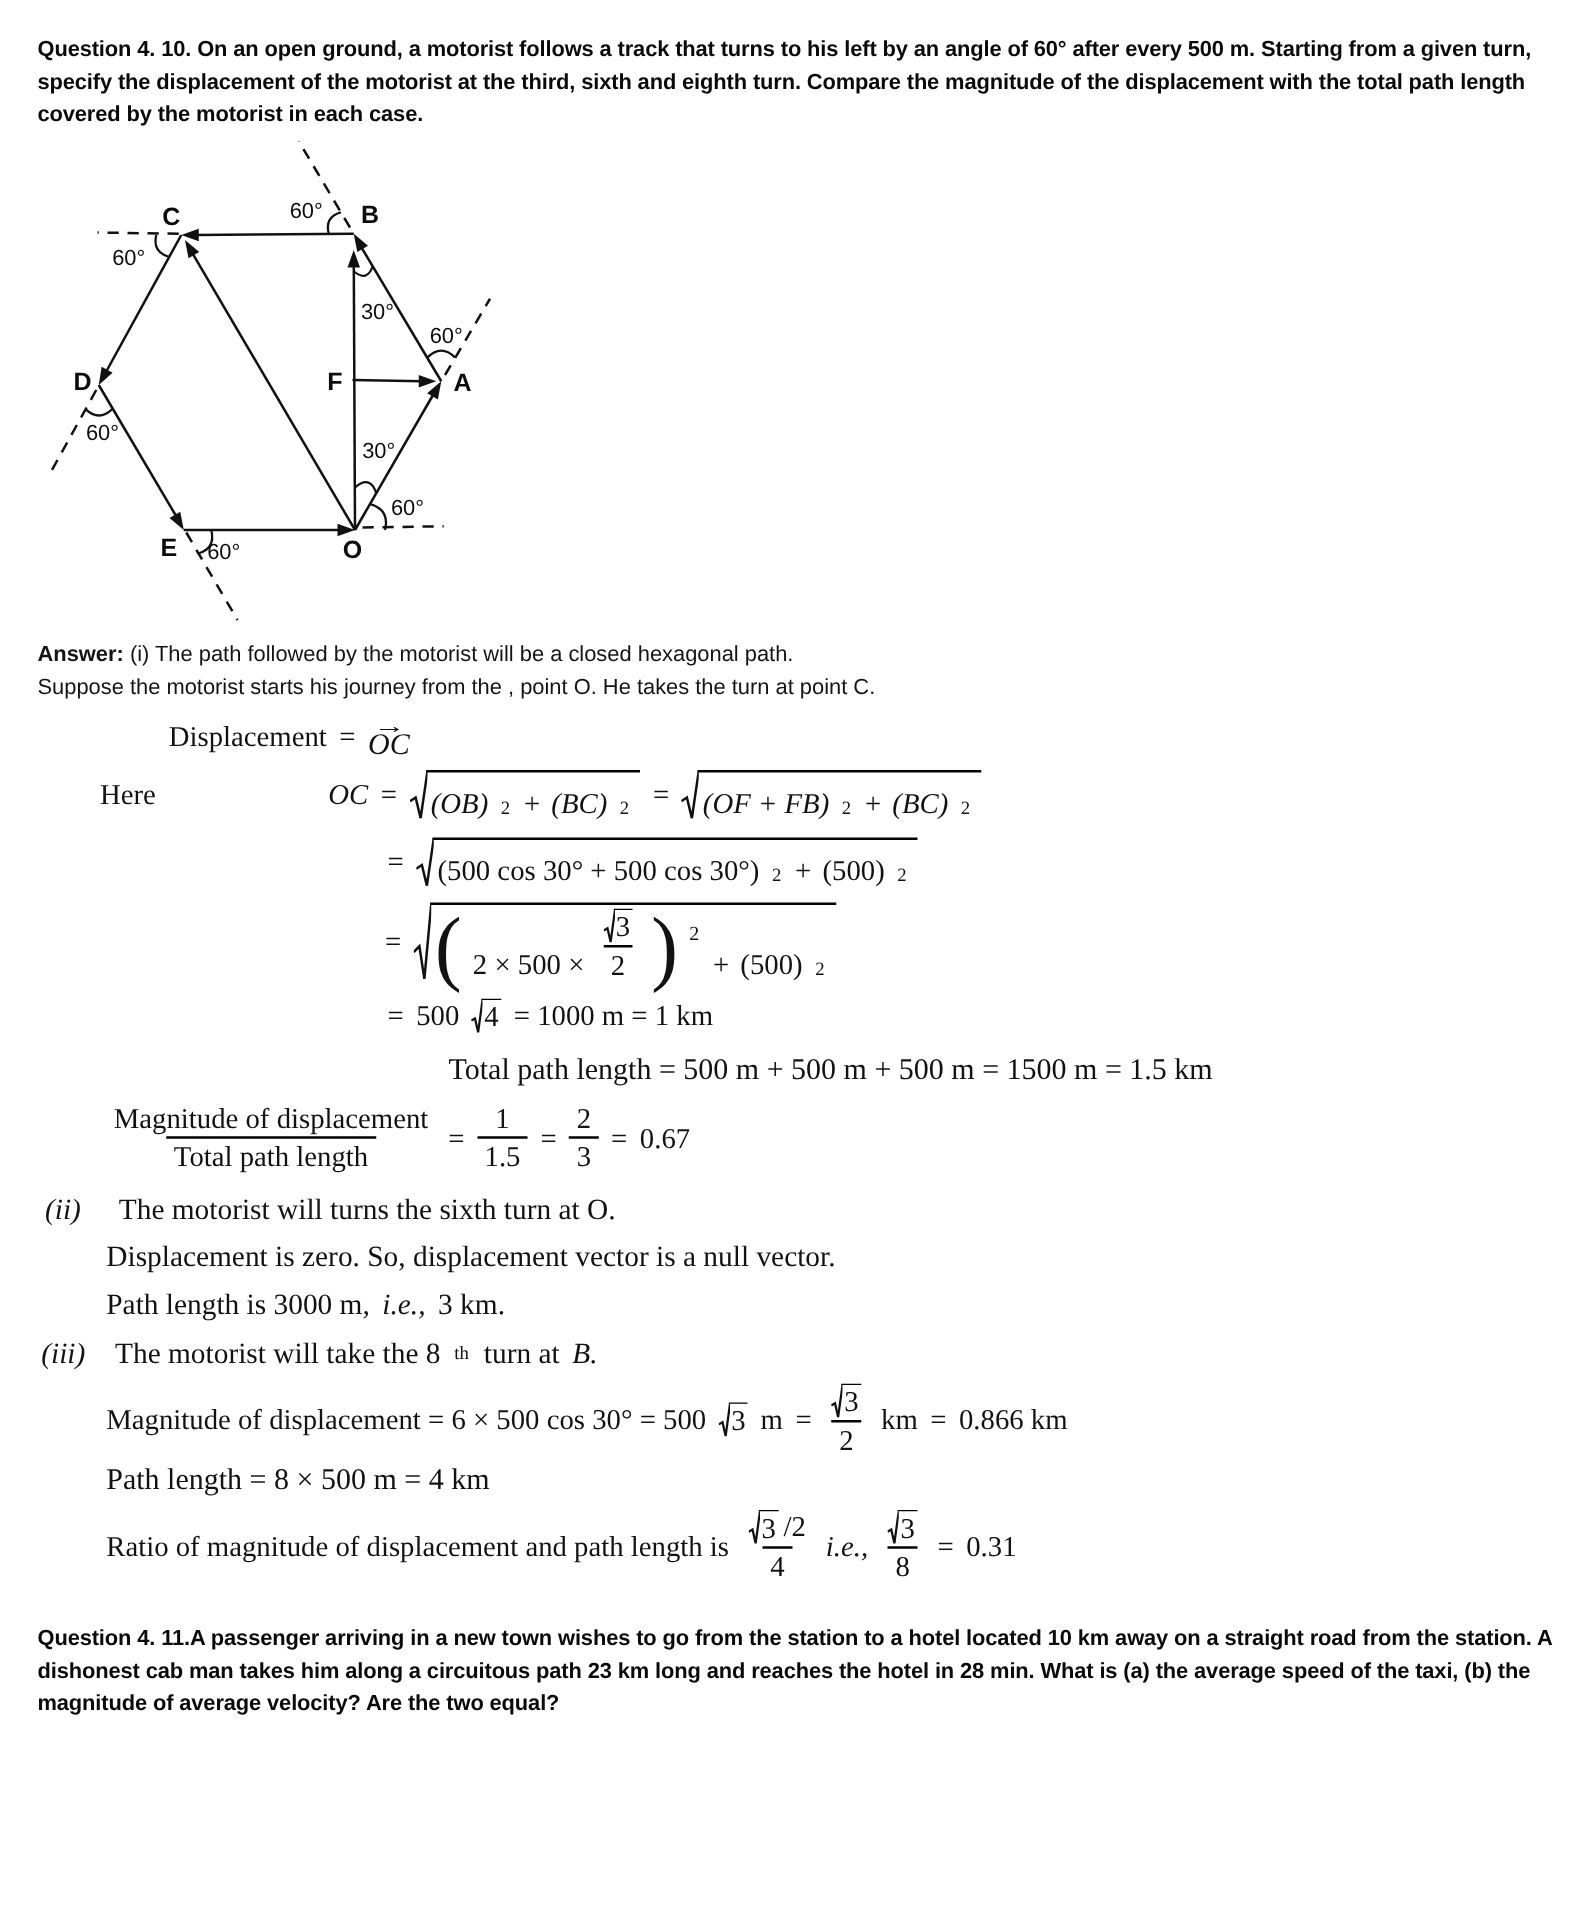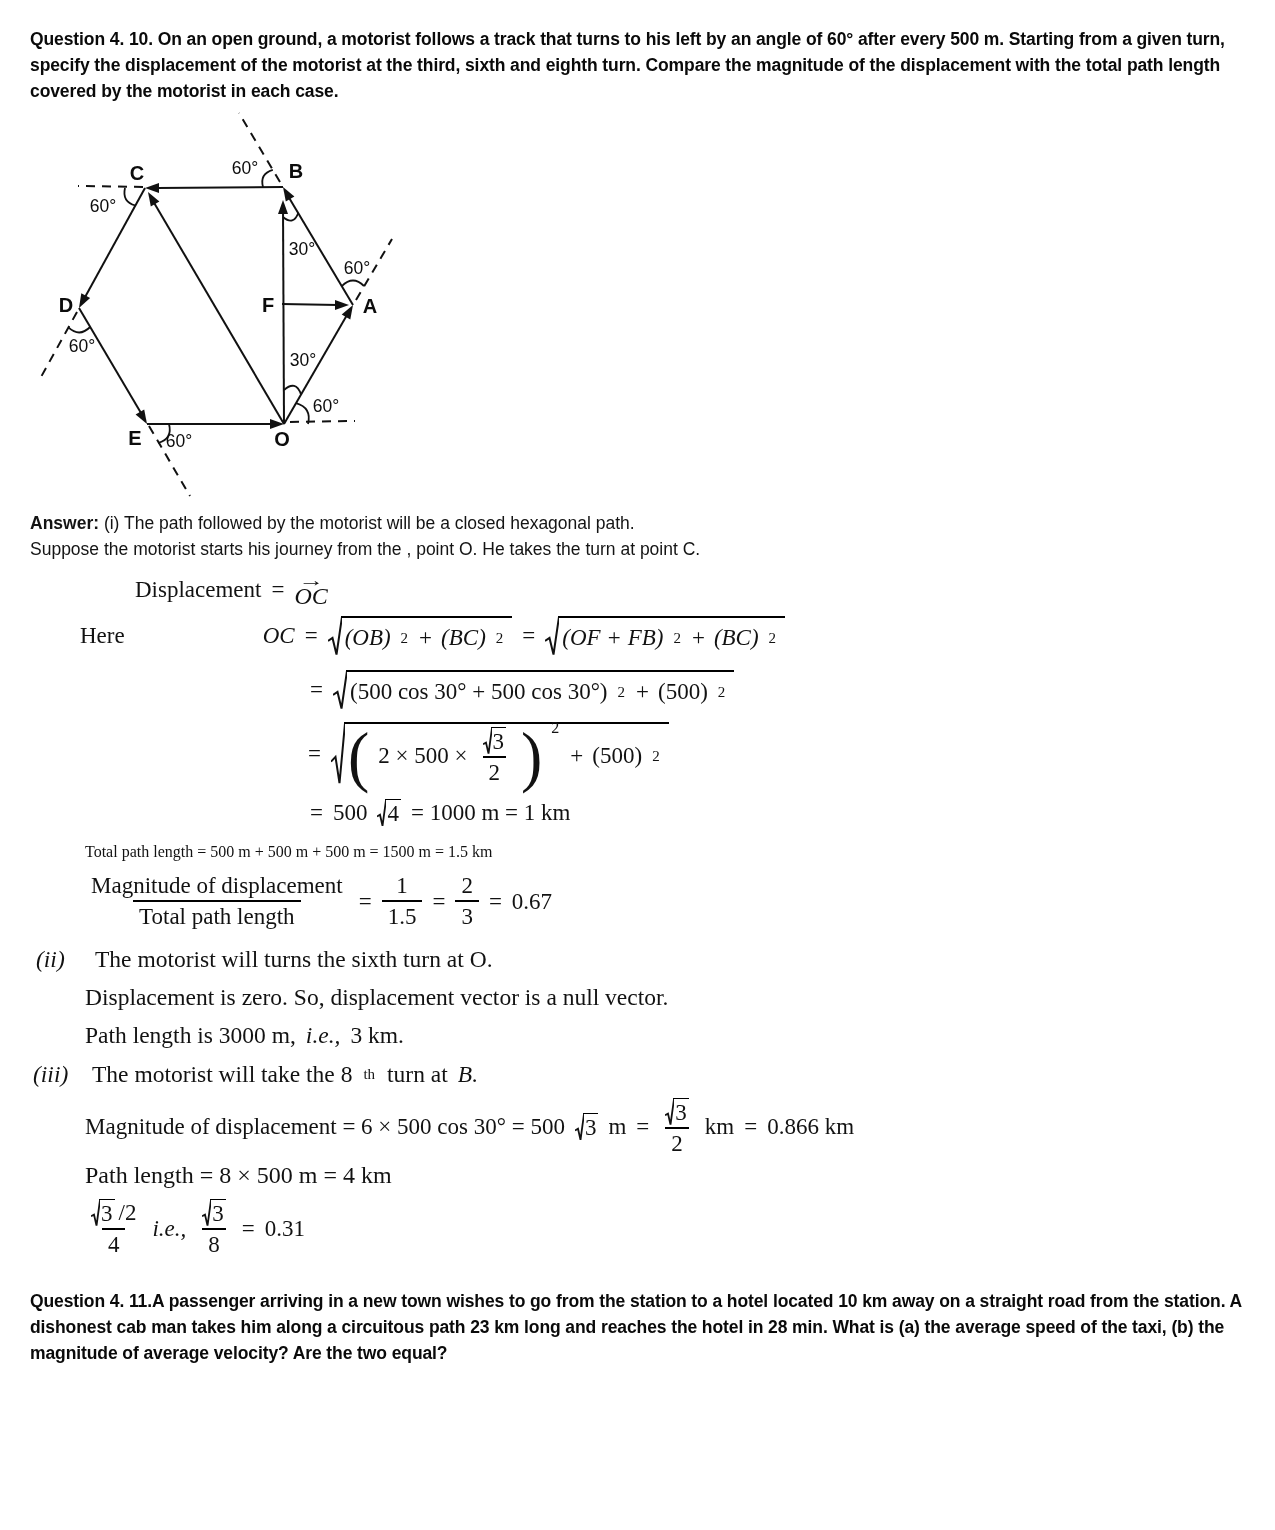--- a/index.html
+++ b/index.html
@@ -19,39 +19,39 @@
   
   .math{font-family:"Liberation Serif",serif;font-size:23px;color:#121212;}
   .m-line{display:flex;align-items:center;gap:10px;white-space:nowrap;}
   .it{font-style:italic;}
   sup.e{font-size:15px;margin:0 2px 0 1px;}
   .f-disp{margin:12px 0 0 135px;}
   .f-here{margin:10px 0 0 80px;}
   .f-l3{margin:14px 0 0 310px;}
   .f-l4{margin:12px 0 0 308px;}
   .f-l5{margin:14px 0 0 310px;}
-  .f-total{margin:16px 0 0 85px;font-size:16px;}
+  .f-total{margin:16px 0 0 54px;font-size:24px;justify-content:center;}
   .f-ratio1{margin:12px 0 0 85px;}
   .p-ii{margin:16px 0 0 36px;}
   .p-sub{margin:11px 0 0 85px;}
   .p-iii{margin:12px 0 0 33px;}
   .p-line{font-size:23.5px;}
   .p-marker{width:49px;flex:none;}
   .f-mag{margin:10px 0 0 85px;}
   .f-path{margin:6px 0 0 85px;font-size:24px;}
   .f-ratio3{margin:10px 0 0 85px;}
   .sp118{display:inline-block;width:118px;}
 
   
   .sqrt{display:inline-flex;align-items:stretch;}
   .rsign{width:14px;flex:none;display:flex;}
   .rsign svg{width:100%;height:100%;display:block;}
   .rad{
     border-top:2.2px solid #000;margin-left:-1px;
-    padding:3px 7px 0 4px;display:inline-flex;align-items:center;gap:9px;
+    padding:3px 7px 0 4px;display:inline-flex;align-items:flex-end;gap:9px;
   }
   .sqrt.mini .rsign{width:9px;}
   .sqrt.mini .rad{border-top:1.8px solid #000;padding:1px 2px 0 2px;gap:0;}
 
   
   .frac{display:inline-flex;flex-direction:column;align-items:center;line-height:1.12;}
   .frac .num{padding:0 6px 1px;display:inline-flex;align-items:center;gap:4px;}
   .frac .den{border-top:2px solid #000;padding:2px 6px 0;}
 
   
@@ -321,20 +321,21 @@
       <span>km</span>
       <span>=</span>
       <span>0.866 km</span>
     </div>
 
     <div class="m-line f-path">
       <span>Path length = 8 × 500 m = 4 km</span>
     </div>
 
     <div class="m-line f-ratio3">
+      <span>Ratio of magnitude of displacement and path length is</span>
       <span class="frac">
         <span class="num">
           <span class="sqrt mini">
             <span class="rsign">
                 <svg viewBox="0 0 9 24" preserveAspectRatio="none">
                   <path d="M0 15 L3 13.5 L5.5 23 L9 0.9" fill="none" stroke="#111" stroke-width="1.8" vector-effect="non-scaling-stroke"></path>
                 </svg>
               </span>
             <span class="rad">3</span>
           </span>

